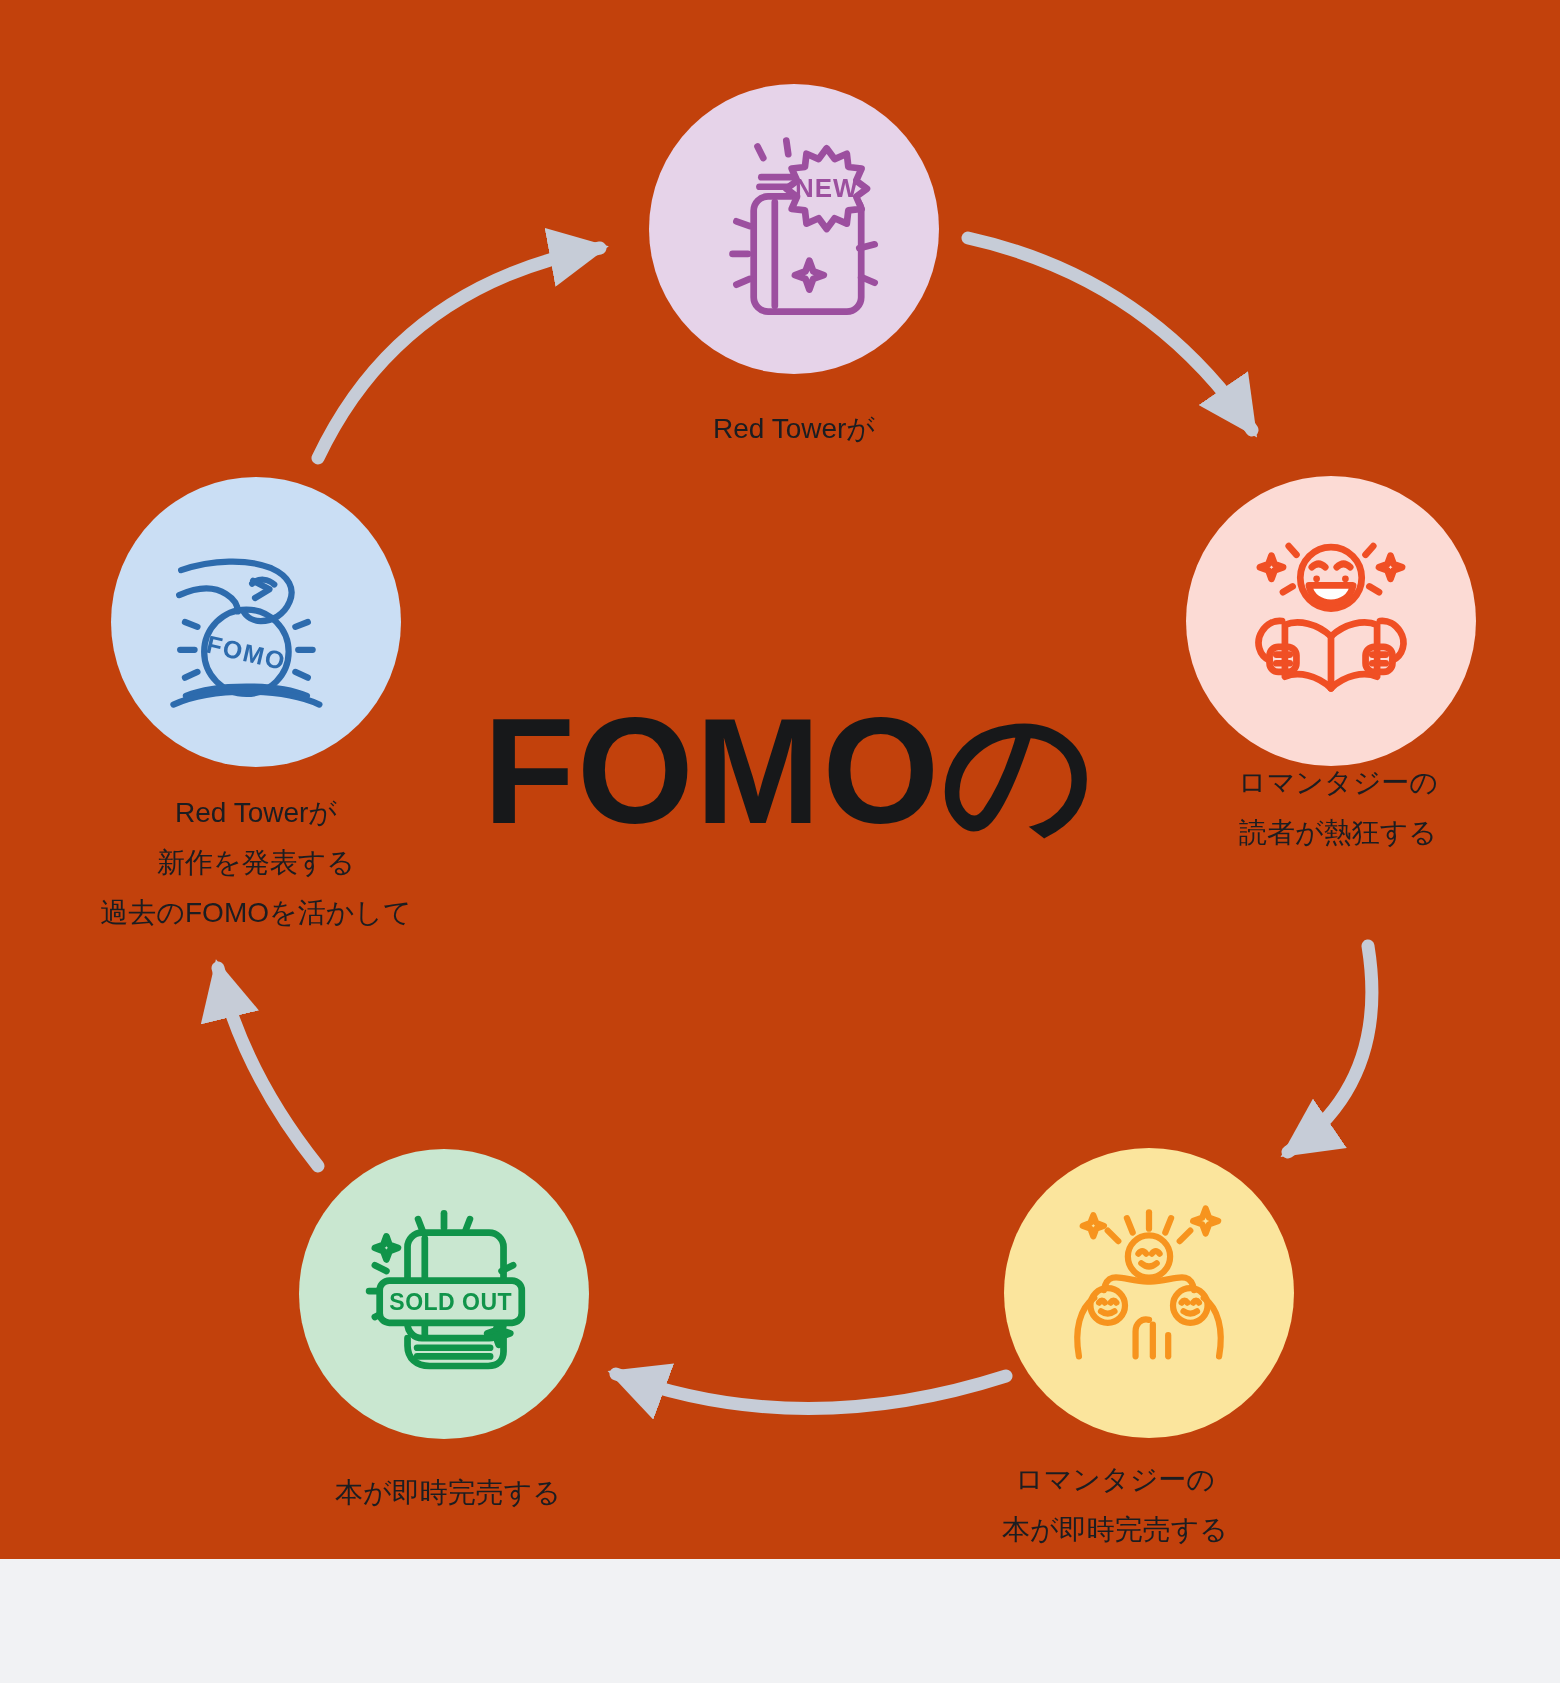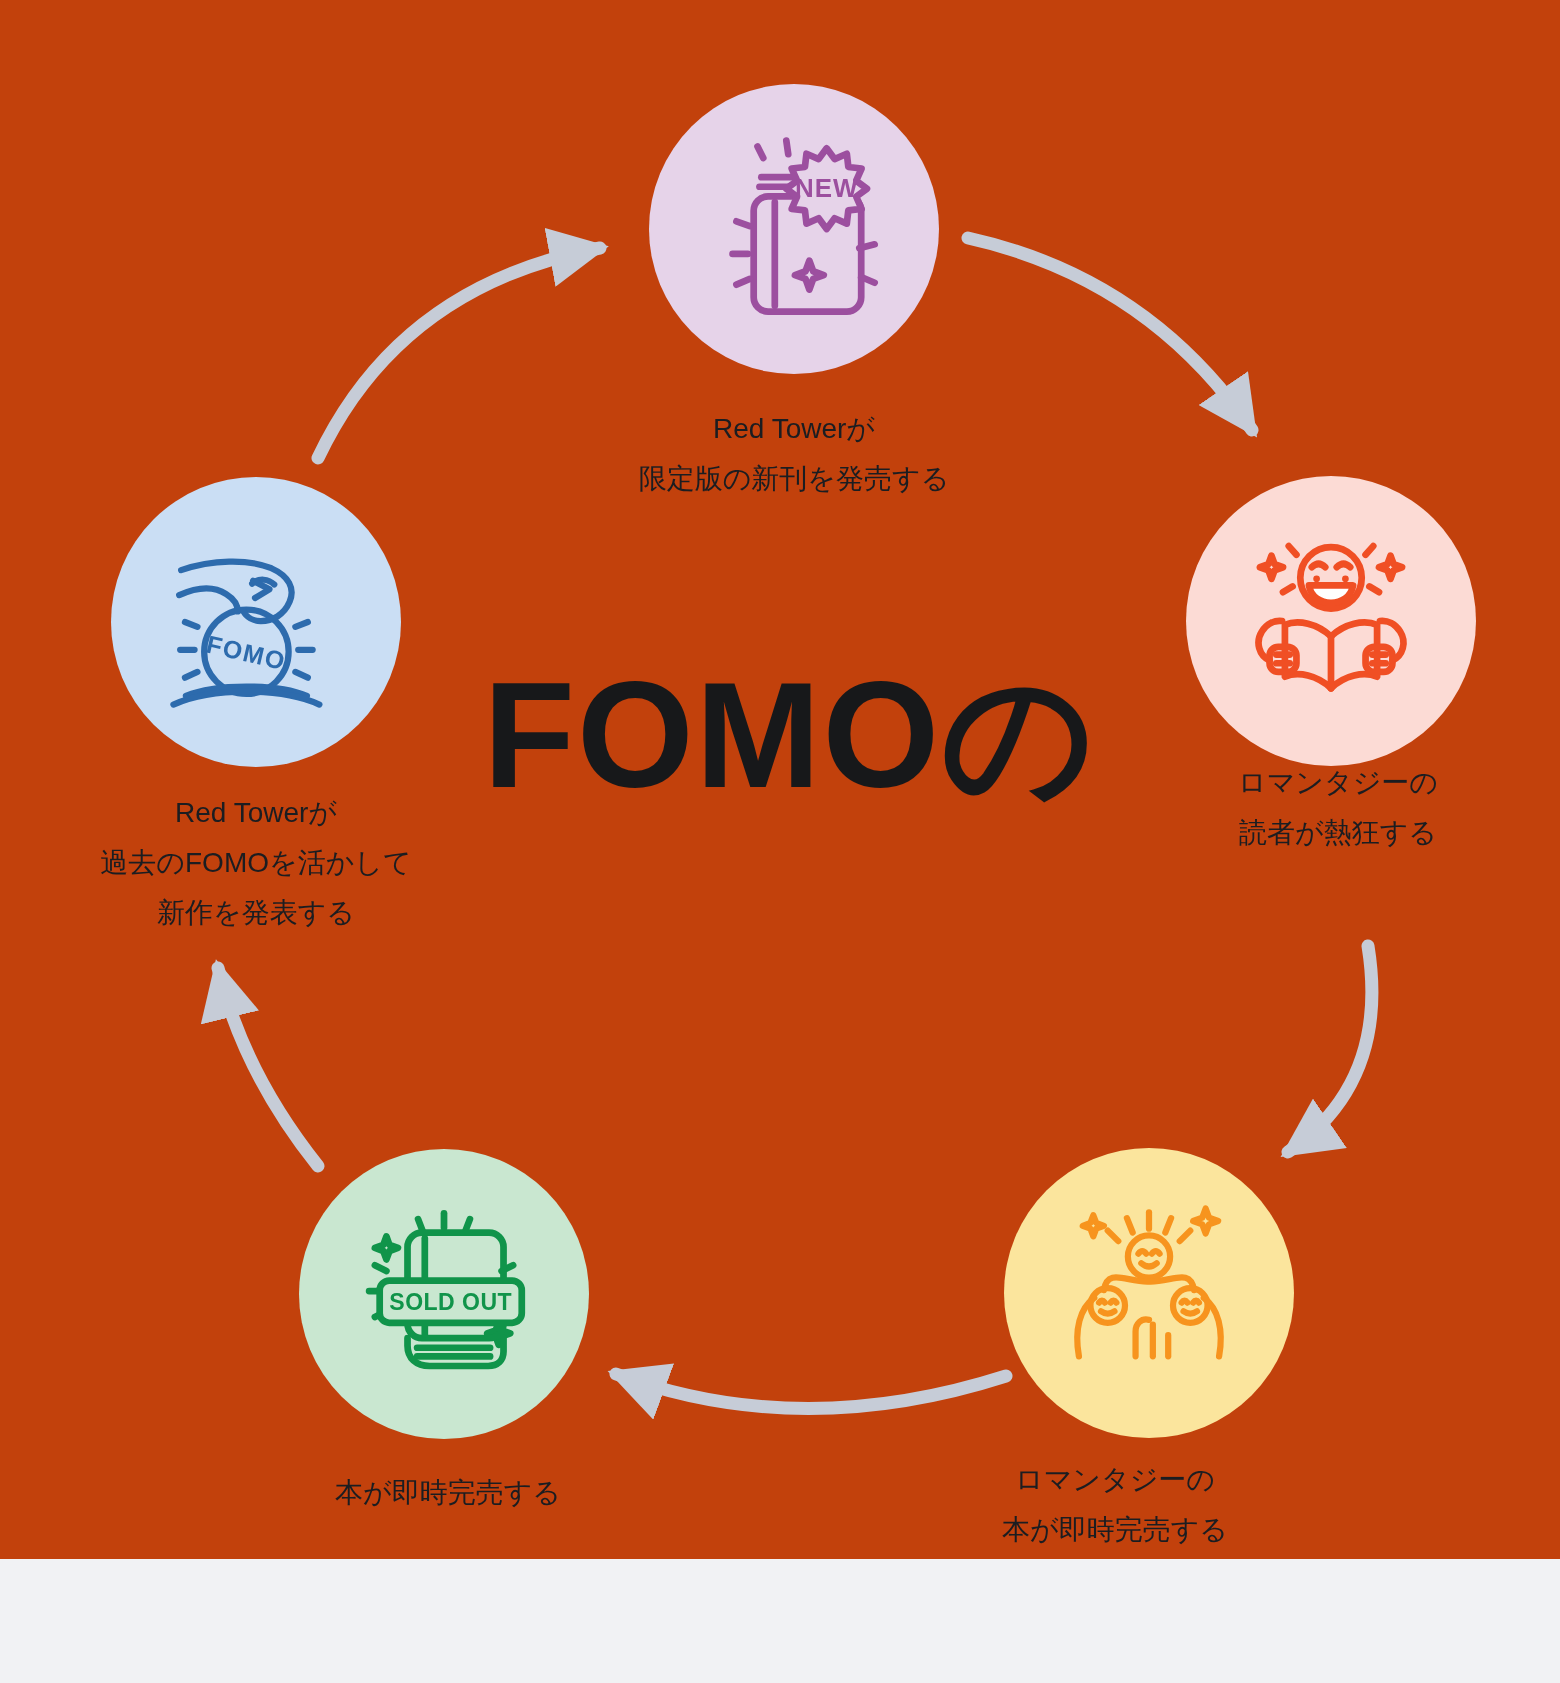--- a/index.html
+++ b/index.html
@@ -20,21 +20,21 @@
   .label{
     position:absolute;transform:translateX(-50%);text-align:center;
     font-size:28px;line-height:50px;font-weight:500;color:#1b1d21;white-space:nowrap;
   }
   .l-new {left:794px; top:404px;}
   .l-read{left:1338px;top:758px;}
   .l-comm{left:1115px;top:1455px;}
   .l-sold{left:448px; top:1468px;}
   .l-fomo{left:256px; top:788px;}
   .title{
-    position:absolute;left:790px;top:650px;transform:translateX(-50%);
+    position:absolute;left:790px;top:686px;transform:translateX(-50%);
     text-align:center;font-size:150px;line-height:170px;font-weight:600;
     color:#17181a;white-space:nowrap;letter-spacing:2px;
   }
   .icon{width:192px;height:192px;}
   .svgtxt{font-family:"Liberation Sans",sans-serif;font-weight:bold;}
 </style>
 </head>
 <body>
 
 <div id="canvas">
@@ -65,21 +65,20 @@
       <path d="M 62,14 L 68,26"></path>
       <path d="M 92,8 L 94,22"></path>
       <path d="M 168,120 L 184,116"></path>
       <path d="M 170,150 L 184,156"></path>
       <polygon points="176,58 164.8,66.3 170.4,79 156.6,80.6 155,94.4 142.3,88.8 134,100 125.7,88.8 113,94.4 111.4,80.6 97.6,79 103.2,66.3 92,58 103.2,49.7 97.6,37 111.4,35.4 113,21.6 125.7,27.2 134,16 142.3,27.2 155,21.6 156.6,35.4 170.4,37 164.8,49.7" fill="#e6d3e9"></polygon>
       <text class="svgtxt" x="134" y="67" text-anchor="middle" font-size="27" letter-spacing="1" stroke="none" fill="#9c4f9f">NEW</text>
     </svg>
   </div>
   <div class="label l-new">
     <div>Red Towerが</div>
-    <div>限定版の新刊を発売する</div>
   </div>
 
   <div class="circle c-read">
     <svg class="icon" viewBox="0 0 200 200" fill="none" stroke-width="7" stroke-linecap="round" stroke-linejoin="round" stroke="#f04f24">
       <circle cx="100" cy="55" r="32"></circle>
       <path d="M 80,44 Q 87,37 94,44"></path>
       <path d="M 106,44 Q 113,37 120,44"></path>
       <circle cx="85" cy="56" r="3.5" stroke="none" fill="#f04f24"></circle>
       <circle cx="115" cy="56" r="3.5" stroke="none" fill="#f04f24"></circle>
       <path d="M 77,63 C 81,87 119,87 123,63 Z" fill="#ffffff"></path>
@@ -180,21 +179,21 @@
       <path d="M 154,100 L 141,105"></path>
       <path d="M 159,129 L 144,129"></path>
       <path d="M 154,158 L 141,152"></path>
       <path d="M 27,177 C 58,164 122,164 153,177"></path>
       <path d="M 14,186 C 54,168 126,168 166,186"></path>
       <text class="svgtxt" x="90" y="141" text-anchor="middle" font-size="26" letter-spacing="1.5" stroke="none" transform="rotate(13 90 131)" fill="#2d6bad">FOMO</text>
     </svg>
   </div>
   <div class="label l-fomo">
     <div>Red Towerが</div>
+    <div>新作を発表する</div>
     <div>過去のFOMOを活かして</div>
-    <div>新作を発表する</div>
   </div>
 
   <div class="title">
     <div>FOMOの</div>
   </div>
 
 </div>
 
 </body></html>

